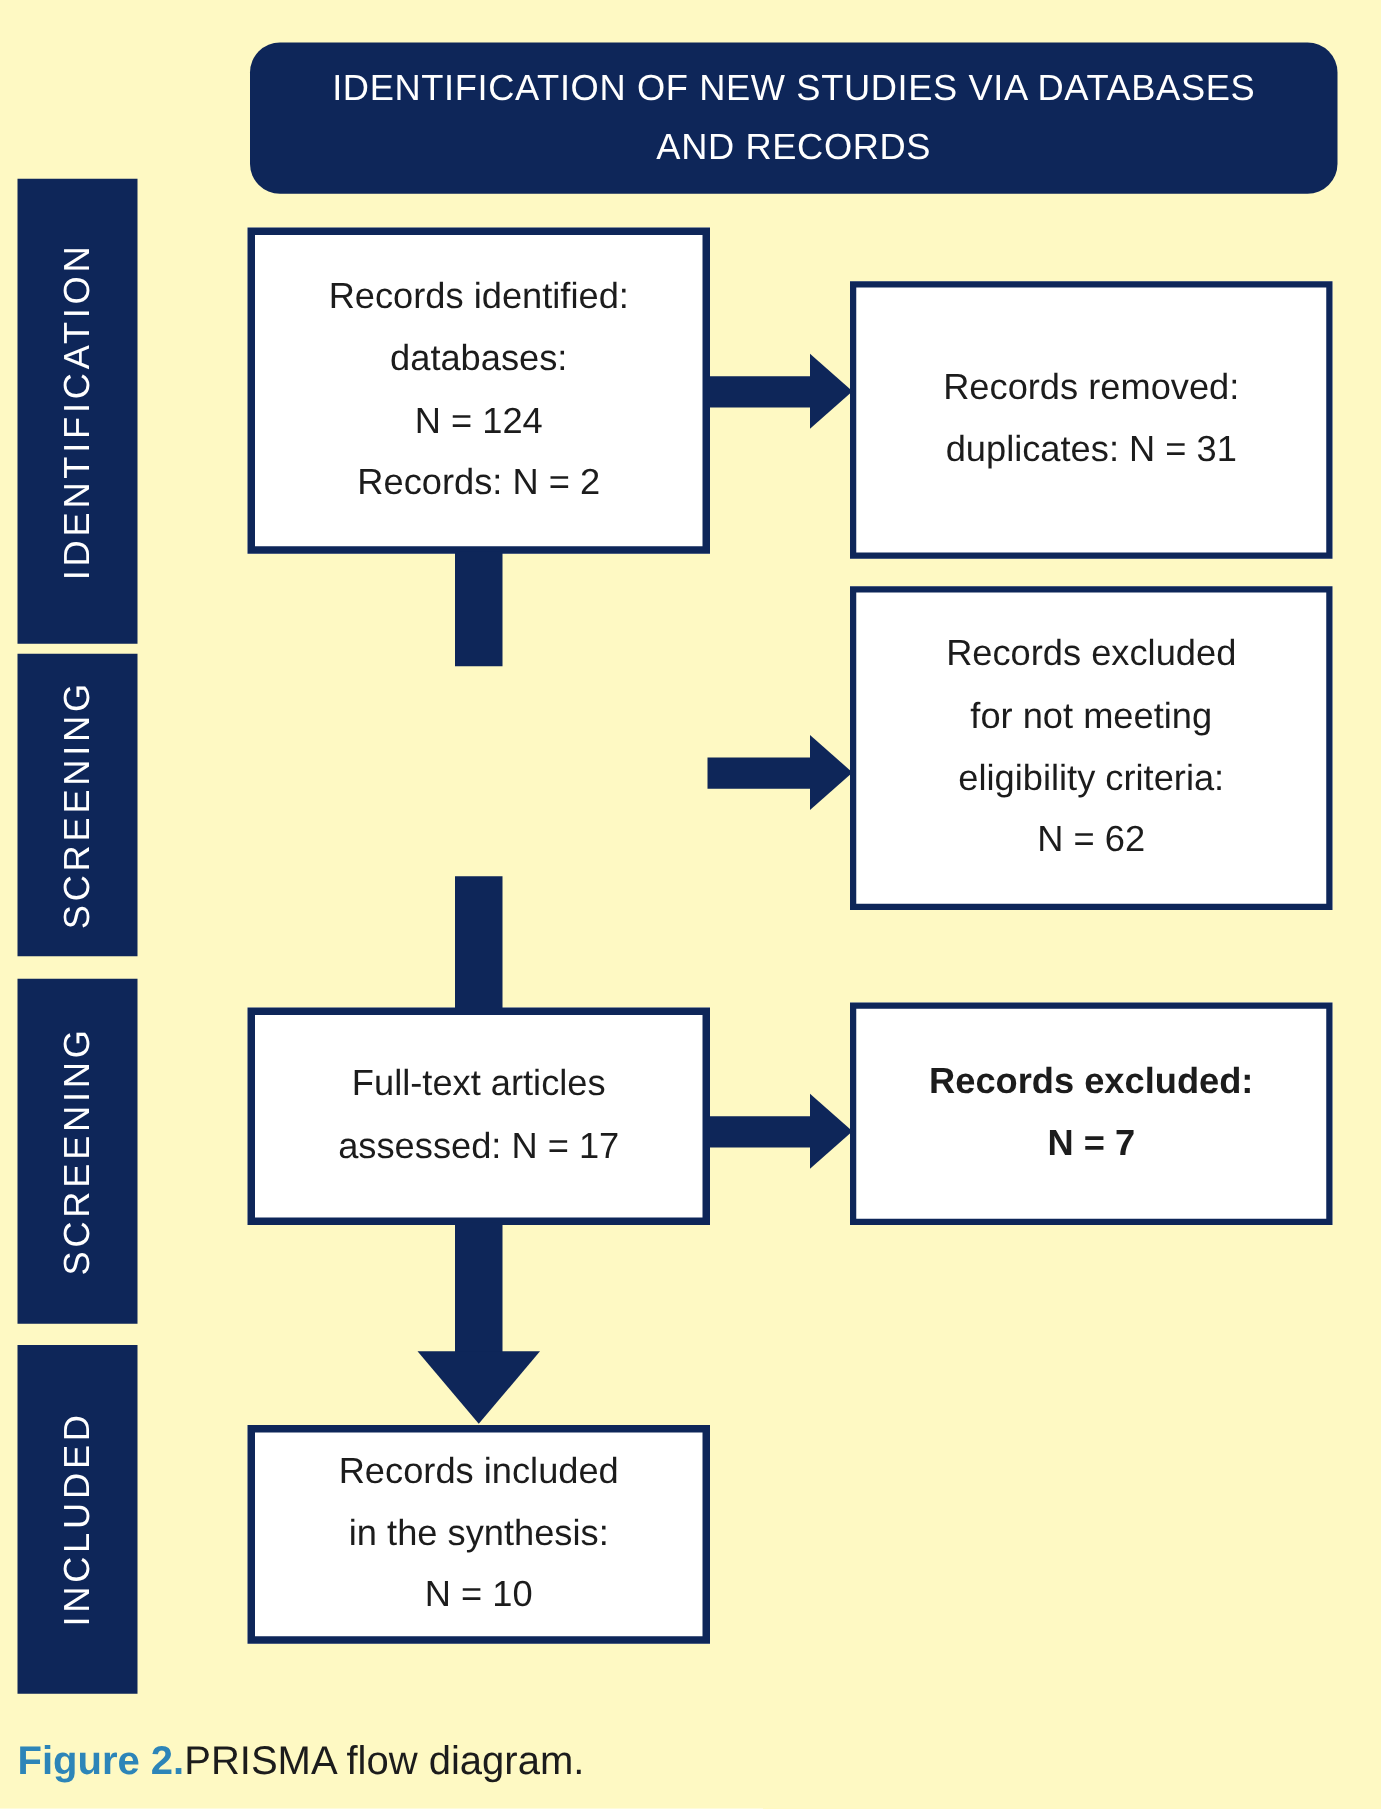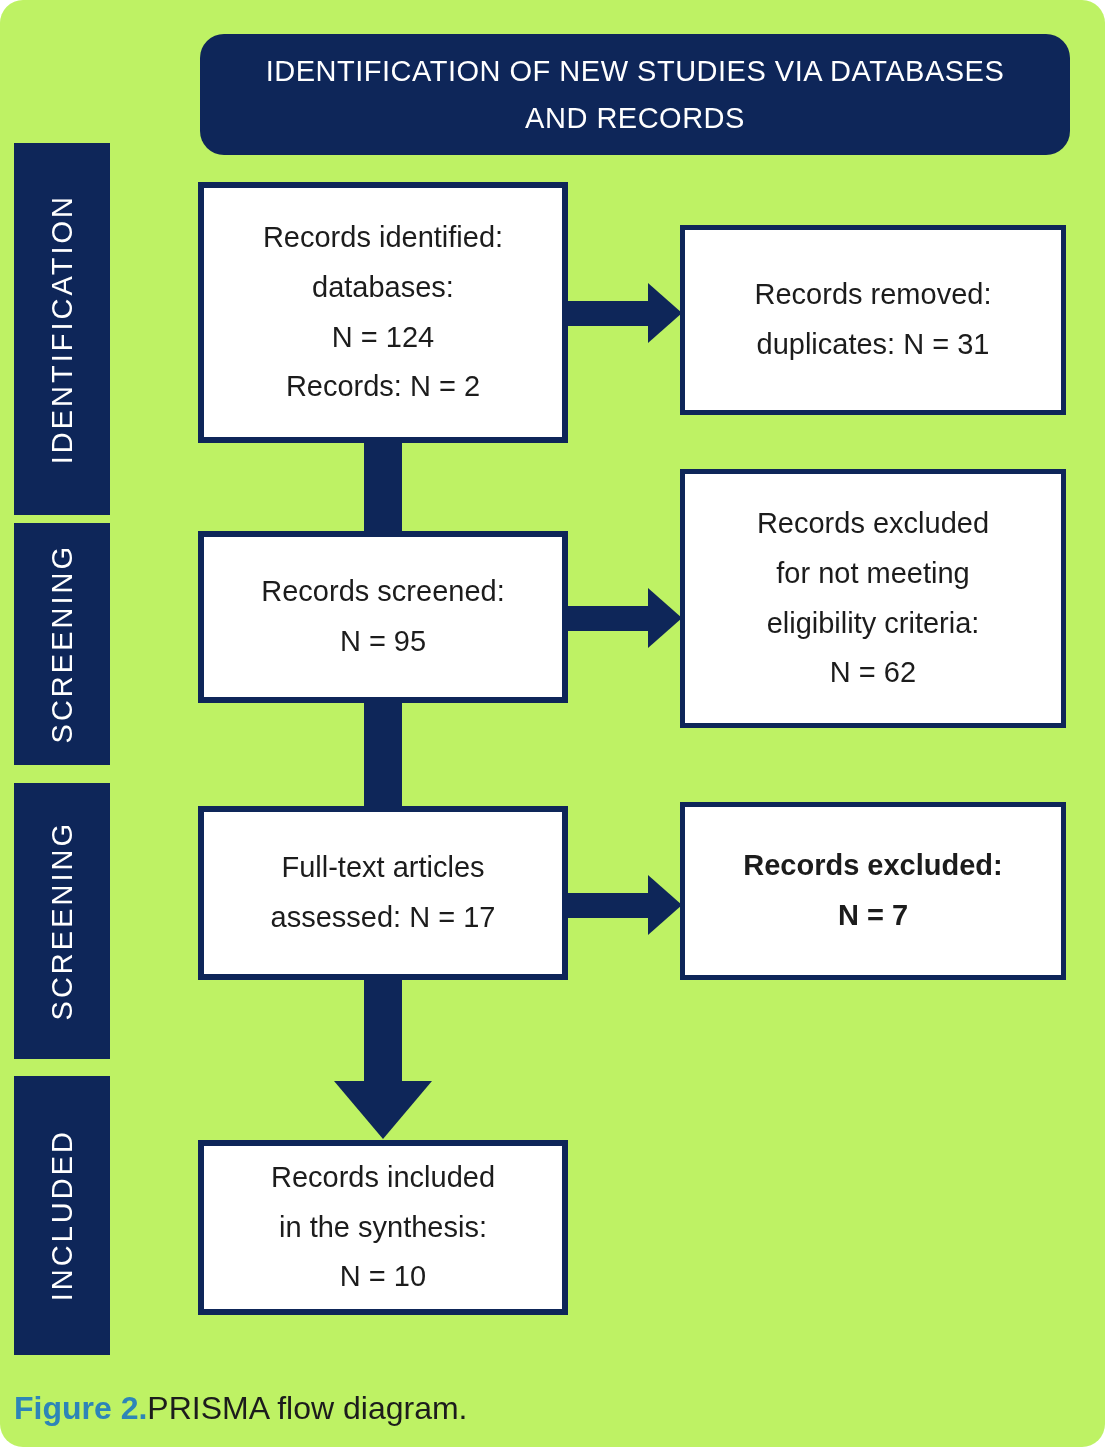--- a/index.html
+++ b/index.html
@@ -1,16 +1,16 @@
 <!DOCTYPE html>
 <html style="--navy: #0e2659; --caption-blue: #2d85b8; --box-text: #1c1c1c;"><head>
 <meta charset="utf-8">
 <style>
   html,body{margin:0;padding:0;background:#fff;font-family:"Liberation Sans",sans-serif;}
-  .page{position:relative;width:1105px;height:1447px;background:#bef264;overflow:hidden;border-radius:23px;}
+  .page{position:relative;width:1105px;height:1447px;background:#fef9c3;overflow:hidden;}
 
   .banner{position:absolute;left:200px;top:34px;width:870px;height:121px;
     background:var(--navy);border-radius:24px;color:#fff;
     display:flex;align-items:center;justify-content:center;text-align:center;
     font-size:29px;line-height:1.6;letter-spacing:.5px;white-space:pre-line;}
 
   .stage-bar{position:absolute;left:14px;width:96px;background:var(--navy);
     display:flex;align-items:center;justify-content:center;}
   .stage-label{writing-mode:vertical-rl;transform:rotate(180deg);
     color:#fff;font-size:29px;letter-spacing:3px;white-space:nowrap;}
@@ -20,21 +20,21 @@
   #stage-included{top:1076px;height:279px;}
 
   .fbox{position:absolute;background:#fff;border:6px solid var(--navy);box-sizing:border-box;
     display:flex;align-items:center;justify-content:center;text-align:center;
     font-size:29px;line-height:1.72;color:var(--box-text);white-space:pre-line;}
   .fbox.side{border-width:5px;}
   #box-1{left:198px;top:182px;width:370px;height:261px;}
   #box-2{left:198px;top:531px;width:370px;height:172px;}
   #box-3{left:198px;top:806px;width:370px;height:174px;}
   #box-4{left:198px;top:1140px;width:370px;height:175px;}
-  #sbox-1{left:680px;top:225px;width:386px;height:190px;}
+  #sbox-1{left:680px;top:225px;width:386px;height:222px;}
   #sbox-2{left:680px;top:469px;width:386px;height:259px;}
   #sbox-3{left:680px;top:802px;width:386px;height:178px;font-weight:bold;}
 
   .vconn{position:absolute;left:364px;width:38px;background:var(--navy);}
   #vconn-1{top:441px;height:92px;}
   #vconn-2{top:701px;height:107px;}
   #vconn-3{top:978px;height:104px;}
   .down-head{position:absolute;left:334px;top:1081px;width:0;height:0;
     border-left:49px solid transparent;border-right:49px solid transparent;
     border-top:58px solid var(--navy);}
@@ -69,22 +69,20 @@
     <span class="stage-label">SCREENING</span>
   </div>
   <div class="stage-bar" id="stage-included">
     <span class="stage-label">INCLUDED</span>
   </div>
 
   <div class="fbox" id="box-1">Records identified:
 databases:
 N = 124
 Records: N = 2</div>
-  <div class="fbox" id="box-2">Records screened:
-N = 95</div>
   <div class="fbox" id="box-3">Full-text articles
 assessed: N = 17</div>
   <div class="fbox" id="box-4">Records included
 in the synthesis:
 N = 10</div>
 
   <div class="fbox side" id="sbox-1">Records removed:
 duplicates: N = 31</div>
   <div class="fbox side" id="sbox-2">Records excluded
 for not meeting

